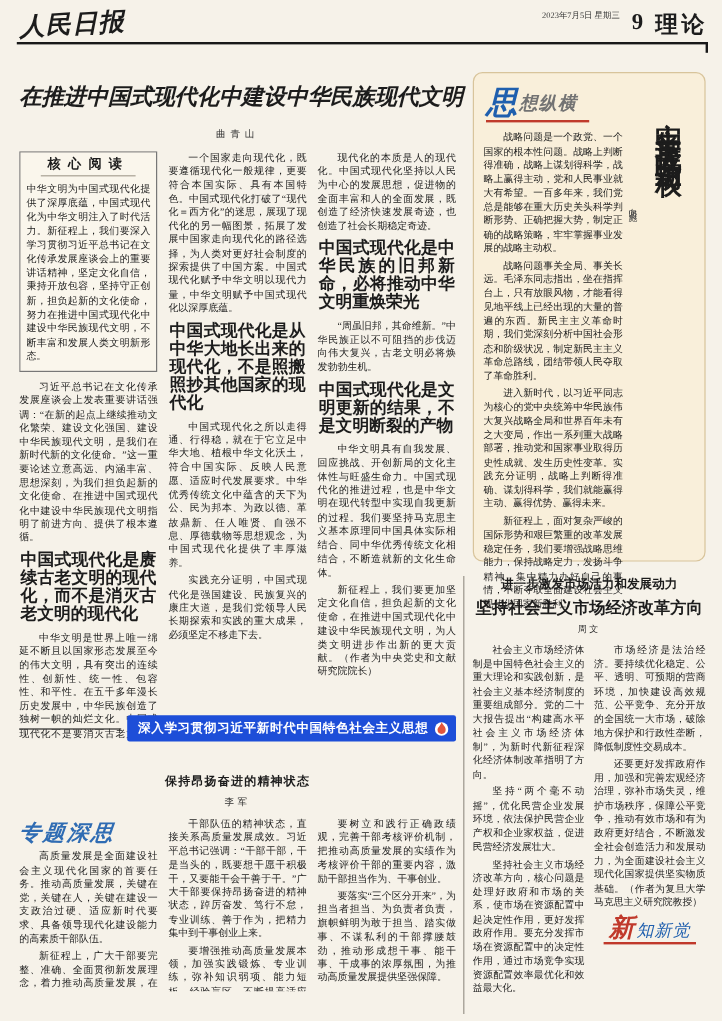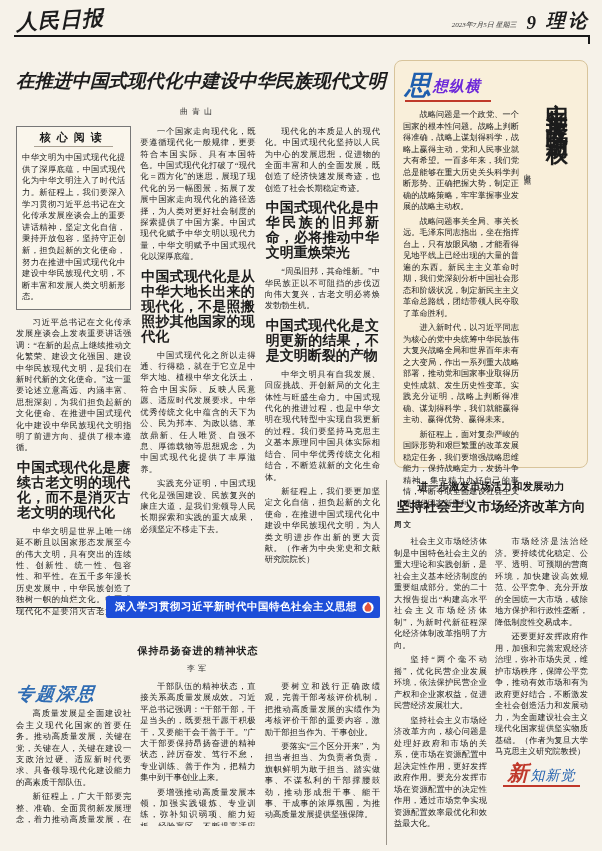--- a/index.html
+++ b/index.html
@@ -3,21 +3,21 @@
 <meta charset="utf-8">
 <style>
   html,body{margin:0;padding:0;width:602px;height:851px;overflow:hidden;
     background:#f6f2e9;font-family:"Liberation Serif", serif;color:#1c1c1c;}
   .page{position:absolute;inset:0;}
 
   
   .hdr{position:absolute;top:0;left:14px;right:12px;height:42px;}
   .logo{position:absolute;left:2px;top:6px;font-size:21px;font-weight:bold;
     font-style:italic;letter-spacing:1px;transform:rotate(-3deg);}
-  .hdr-right{position:absolute;right:0;top:8px;display:flex;align-items:flex-end;gap:10px;font-style:italic;}
+  .hdr-right{position:absolute;right:0;top:8px;display:flex;gap:10px;}
   .date{font-size:7px;color:#333;padding-bottom:4px;}
   .pn{font-size:19px;font-weight:bold;}
   .sec{font-size:19px;font-weight:bold;letter-spacing:3px;}
   .rule{position:absolute;left:0;right:0;top:35px;height:2px;background:#191919;}
   .hook{position:absolute;right:0;top:35px;width:2px;height:9px;background:#191919;}
 
   
   .content{position:absolute;left:14px;right:12px;top:44px;bottom:0;}
 
   
@@ -63,21 +63,21 @@
   .sx-body p{margin:0 0 3px;text-indent:2em;}
   .sx-title{position:absolute;top:24px;right:15px;writing-mode:vertical-rl;
     font-size:22px;font-weight:bold;letter-spacing:5px;}
   .sx-author{position:absolute;top:106px;right:55px;writing-mode:vertical-rl;
     font-size:7.5px;letter-spacing:2px;color:#444;}
 
   
   .br{position:absolute;left:380px;top:436px;width:194px;}
   .br-kicker{text-align:center;font-size:10.5px;font-weight:bold;}
   .br-title{text-align:center;font-size:13.5px;font-weight:bold;margin-top:4px;white-space:nowrap;}
-  .br-byline{font-size:7.5px;margin-top:4px;letter-spacing:2px;color:#333;font-weight:bold;}
+  .br-byline{text-align:center;font-size:7.5px;margin-top:4px;letter-spacing:2px;color:#333;}
   .br-cols{display:flex;gap:8px;margin-top:6px;height:318px;overflow:hidden;
     font-size:8.2px;line-height:11.5px;text-align:justify;}
   .br-cols .c{flex:1;}
   .br-cols p{margin:0 0 3px;text-indent:2em;}
   .badge-xz{margin-top:10px;text-align:center;display:block;}
   .xz-inner{display:inline-block;border-bottom:2px solid #c0392b;padding:0 4px 2px;}
   .xz-first{font-size:21px;font-weight:bold;font-style:italic;}
   .xz-rest{font-size:14px;font-weight:normal;font-style:italic;letter-spacing:1px;}
 </style>
 </head>
@@ -158,21 +158,21 @@
           <p>要落实“三个区分开来”，为担当者担当、为负责者负责，旗帜鲜明为敢于担当、踏实做事、不谋私利的干部撑腰鼓劲，推动形成想干事、能干事、干成事的浓厚氛围，为推动高质量发展提供坚强保障。</p>
         </div>
       </div>
     </section>
 
     <div class="vrule"></div>
 
     <aside class="sbox" style="background:#f9efda;">
       <div class="sx-badge">
         <span class="sx-first" style="color:#1f5fae;">思</span>
-        <span class="sx-rest" style="color:#6d28d9;">想纵横</span>
+        <span class="sx-rest" style="color:#737373;">想纵横</span>
       </div>
       <div class="sx-body">
         <p>战略问题是一个政党、一个国家的根本性问题。战略上判断得准确，战略上谋划得科学，战略上赢得主动，党和人民事业就大有希望。一百多年来，我们党总是能够在重大历史关头科学判断形势、正确把握大势，制定正确的战略策略，牢牢掌握事业发展的战略主动权。</p>
         <p>战略问题事关全局、事关长远。毛泽东同志指出，坐在指挥台上，只有放眼风物，才能看得见地平线上已经出现的大量的普遍的东西。新民主主义革命时期，我们党深刻分析中国社会形态和阶级状况，制定新民主主义革命总路线，团结带领人民夺取了革命胜利。</p>
         <p>进入新时代，以习近平同志为核心的党中央统筹中华民族伟大复兴战略全局和世界百年未有之大变局，作出一系列重大战略部署，推动党和国家事业取得历史性成就、发生历史性变革。实践充分证明，战略上判断得准确、谋划得科学，我们就能赢得主动、赢得优势、赢得未来。</p>
         <p>新征程上，面对复杂严峻的国际形势和艰巨繁重的改革发展稳定任务，我们要增强战略思维能力，保持战略定力，发扬斗争精神，集中精力办好自己的事情，不断夺取全面建设社会主义现代化国家新胜利。</p>
       </div>
       <div class="sx-title">牢牢掌握战略主动权</div>
       <div class="sx-author">向贤彪</div>
     </aside>

